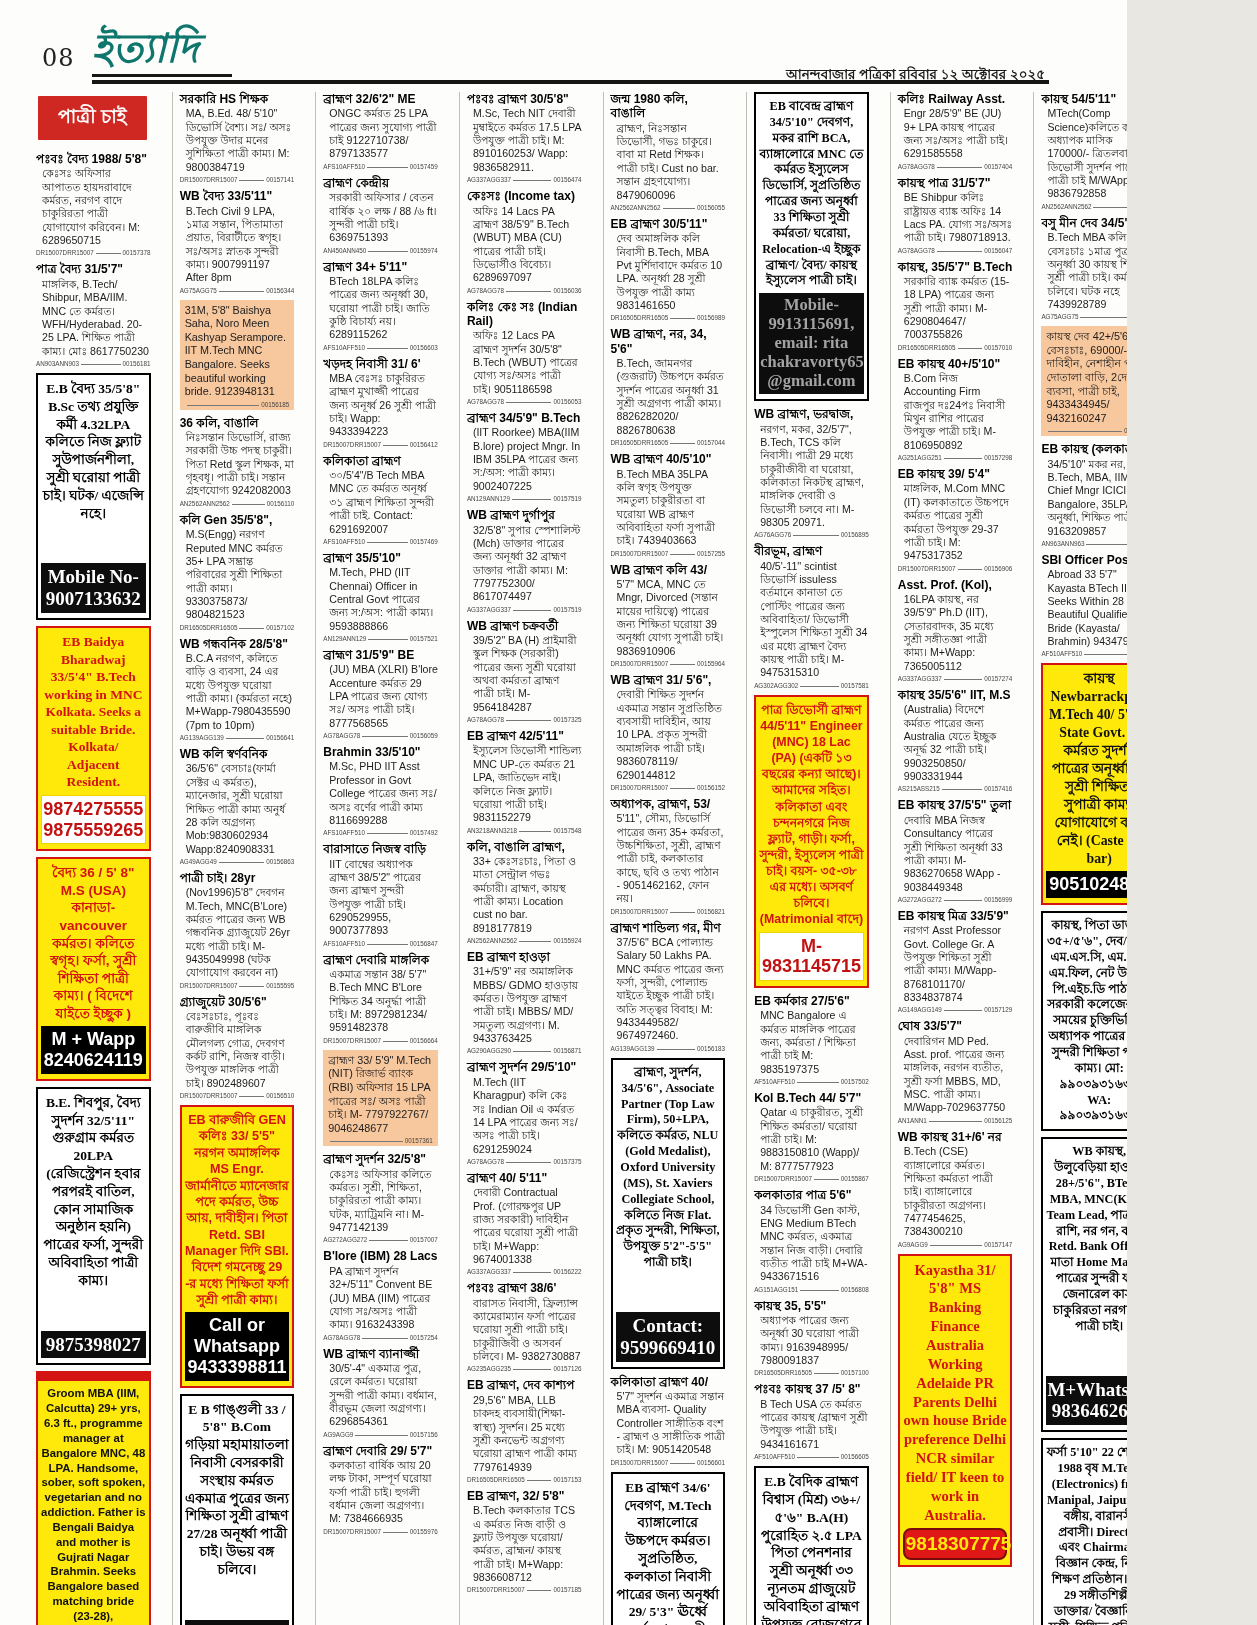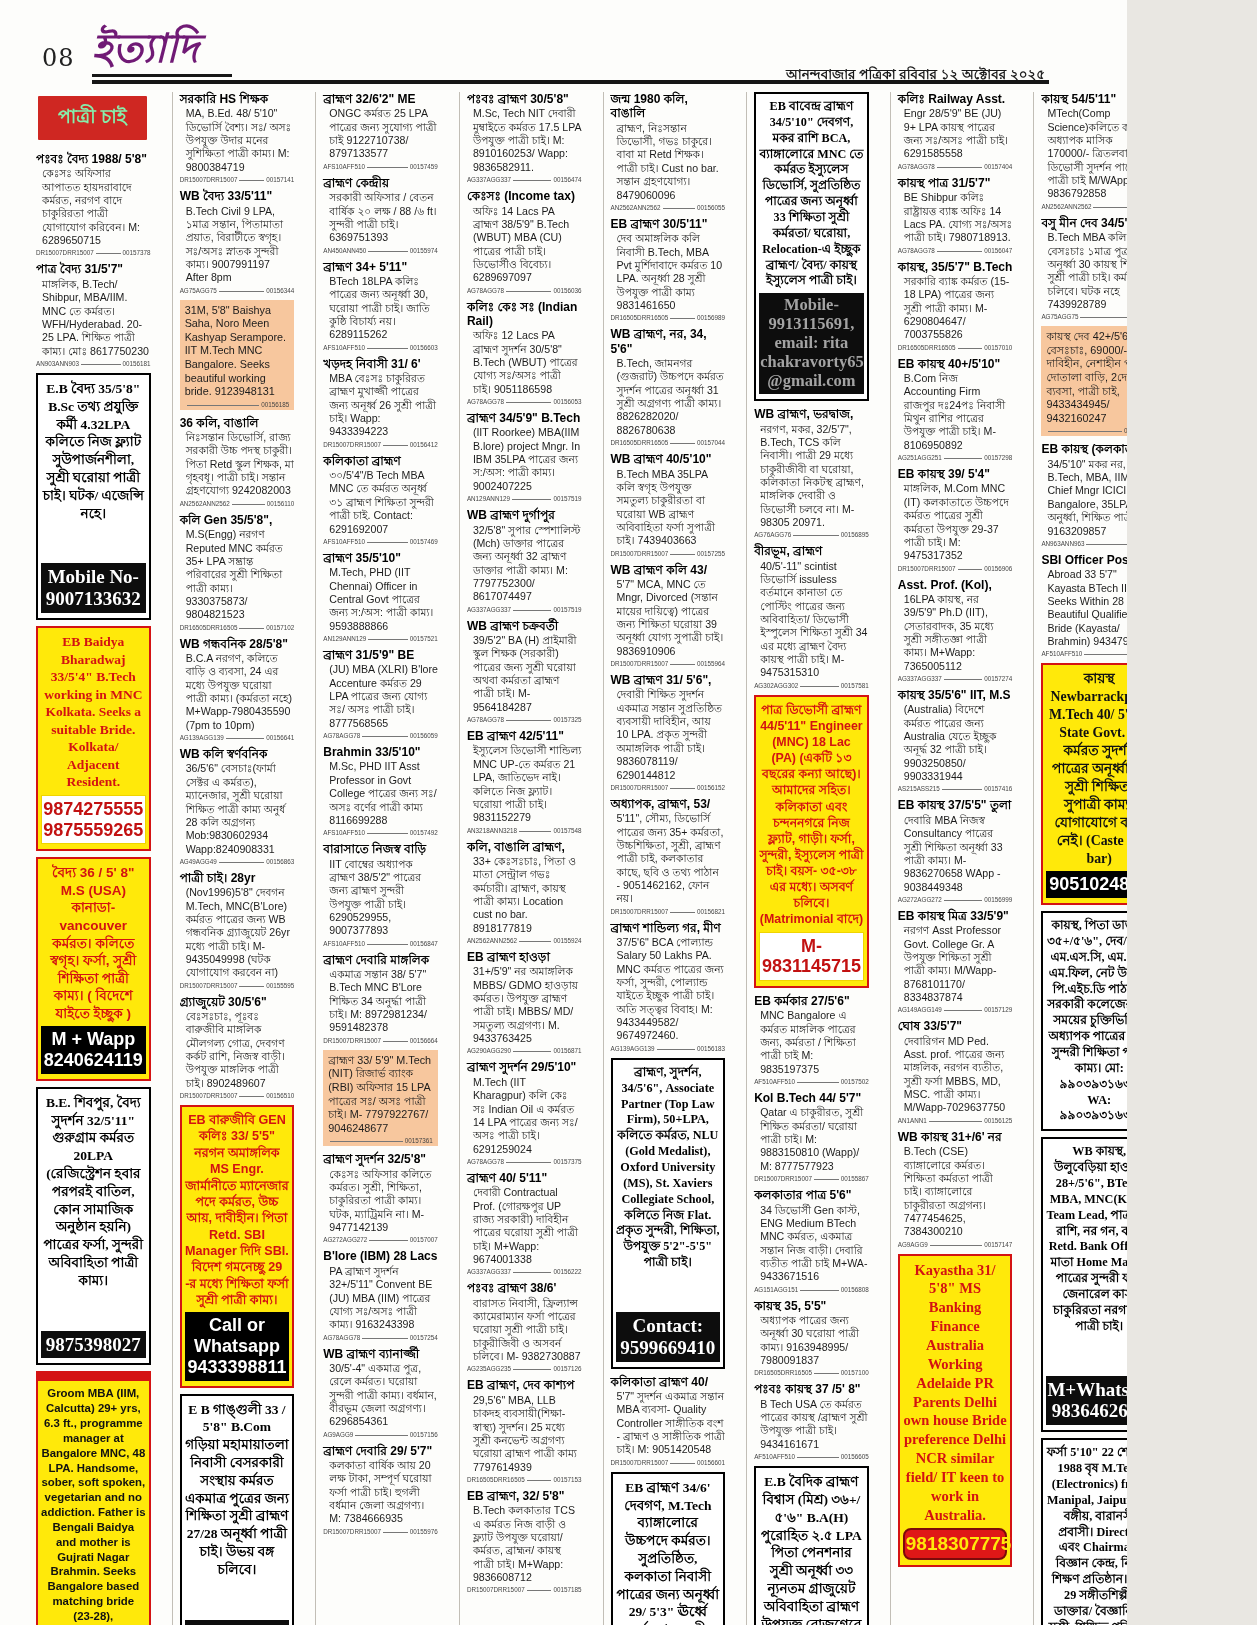--- a/index.html
+++ b/index.html
@@ -2,33 +2,33 @@
 <html><head>
 <meta charset="utf-8">
 <style>
   html,body{margin:0;padding:0;background:#e9e7e2;}
   .page{position:relative;width:1127px;height:1625px;background:#fdfdfb;overflow:hidden;
         font-family:"Liberation Sans","DejaVu Sans",sans-serif;color:#111;}
   
   .masthead{position:absolute;top:0;left:0;right:0;height:88px;}
   .pageno{position:absolute;left:42px;top:44px;font-size:24px;letter-spacing:1px;color:#222;
           font-family:"DejaVu Serif","Liberation Serif",serif;}
-  .secttitle{position:absolute;left:92px;top:28px;font-size:40px;font-weight:bold;color:#701a75;
+  .secttitle{position:absolute;left:92px;top:28px;font-size:40px;font-weight:bold;color:#0f766e;
              font-family:"DejaVu Serif","Liberation Serif",serif;font-style:italic;line-height:1;}
   .mast-rule{position:absolute;left:92px;right:78px;top:80px;border-top:4px solid #161616;}
   .mast-rule2{position:absolute;left:92px;width:140px;top:74px;border-top:3px solid #161616;}
   .dateline{position:absolute;right:82px;top:64px;font-size:13.5px;font-weight:bold;color:#1a1a1a;}
   
   .cols{position:absolute;top:92px;left:36px;width:1142px;display:grid;
         grid-template-columns:repeat(8,1fr);column-gap:7px;}
   .col{min-width:0;border-right:1px solid #c2beb6;padding-right:21px;}
   .col:last-child{border-right:none;}
   
   .blk{margin:0 0 6px 0;}
-  .section-box{background:#cf2722;color:#86efac;font-weight:bold;text-align:center;font-size:19px;
+  .section-box{background:#cf2722;color:#ffffff;font-weight:bold;text-align:center;font-size:19px;
                padding:6px 2px;margin:4px 4px 12px 2px;border-radius:1px;}
   .hd{font-weight:bold;font-size:12px;line-height:1.2;color:#000;margin-bottom:1px;}
   .bd{font-size:10.6px;line-height:1.26;color:#1c1c1c;}
   .code{display:flex;align-items:flex-end;font-size:6.3px;color:#444;margin-top:2px;}
   .code .dash{flex:1;border-bottom:1px solid #777;margin:0 2px 2px 2px;}
   .ad .bd{padding-left:6px;}
   .peach{background:#f7c79e;padding:4px 5px 2px 5px;}
   .peach .bd{padding-left:0;font-size:10.8px;}
   .peach .code{justify-content:flex-end;}
   .box{border:2px solid #000;background:#fff;padding:5px 3px;text-align:center;

